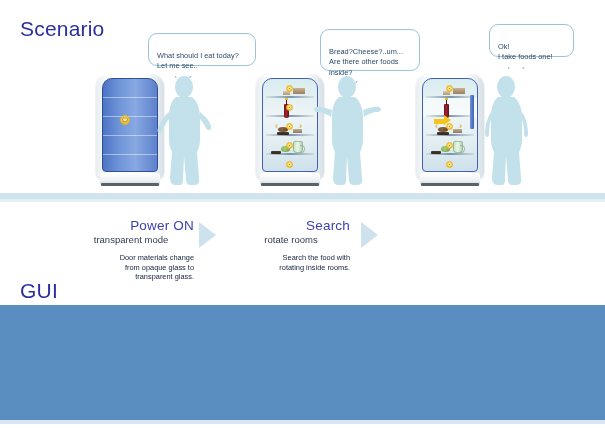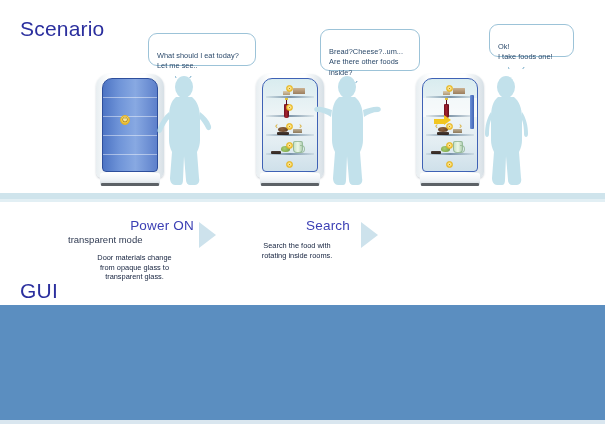--- a/index.html
+++ b/index.html
@@ -284,32 +284,32 @@
   .step .title {
     font-size: 13.5px;
     color: #3b3fb4;
     text-align: right;
     display: block;
     letter-spacing: 0.2px;
   }
   .step .sub {
     font-size: 9.5px;
     color: #2f3a52;
-    text-align: left;
+    text-align: center;
     display: block;
     margin-top: 1px;
   }
   .step .desc {
     font-size: 7.4px;
     line-height: 9.6px;
     color: #14213d;
     margin-top: 8px;
     display: block;
     white-space: pre-line;
-    text-align: center;
+    text-align: right;
   }
   #step-1 { left: 68px; top: 218px; width: 126px; }
   #step-1 .desc { margin-left: 7px; }
   #step-2 { left: 232px; top: 218px; width: 118px; }
   #step-2 .desc { margin-left: 12px; }
   #step-3 { left: 396px; top: 218px; width: 122px; }
   #step-3 .desc { margin-left: 16px; }
 
   .step-arrow {
     position: absolute;
@@ -528,20 +528,21 @@
       <span class="title">Power ON</span>
       <span class="sub">transparent mode</span>
       <span class="desc">Door materials change
 from opaque glass to
 transparent glass.</span>
     </div>
     <div class="step-arrow" id="step-arrow-1"></div>
 
     <div class="step" id="step-2">
       <span class="title">Search</span>
+      <span class="sub">rotate rooms</span>
       <span class="desc">Search the food with
 rotating inside rooms.</span>
     </div>
     <div class="step-arrow" id="step-arrow-2"></div>
 
   </div>
 
   <div class="section-title" id="gui-title">GUI</div>
 
   <div id="gui-panel">

